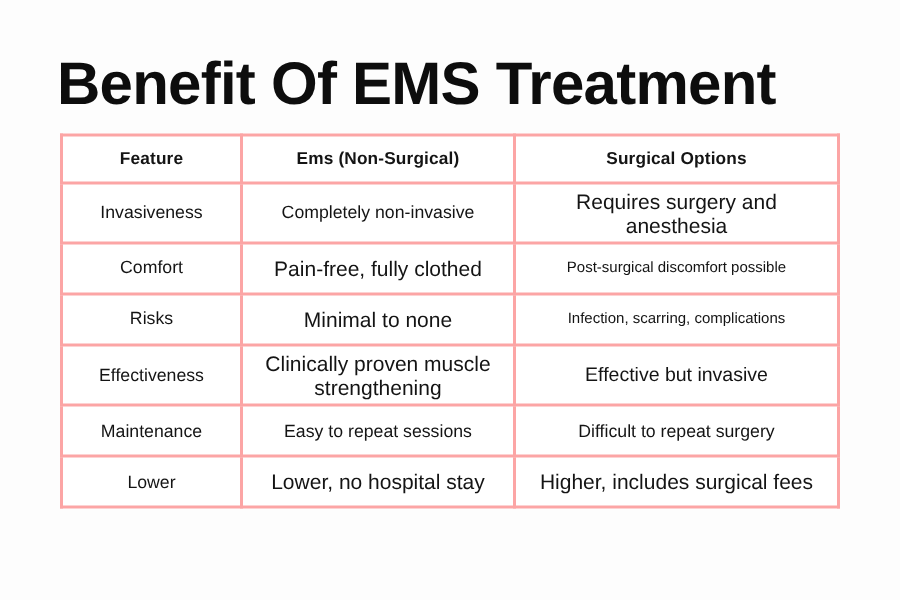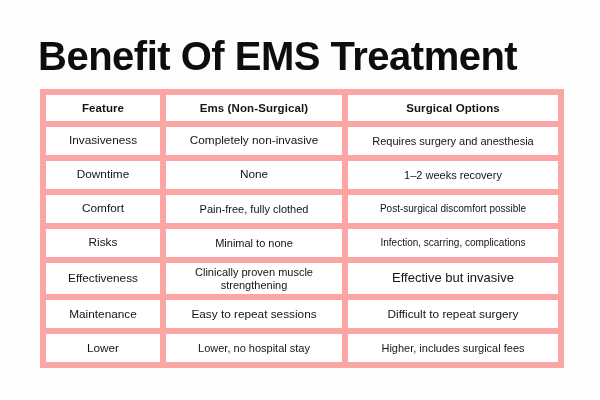--- a/index.html
+++ b/index.html
@@ -46,21 +46,21 @@
     table-layout: fixed;
     background: #ffffff;
   }
 
   #comparison-table col.c-feature   { width: 120px; }
   #comparison-table col.c-ems       { width: 182px; }
   #comparison-table col.c-surgical  { width: 216px; }
 
   #comparison-table td,
   #comparison-table th {
-    border: 6px solid #fca5a5;
+    border: 2px solid #fca5a5;
     text-align: center;
     vertical-align: middle;
     padding: 3px 5px;
     color: #141414;
     background: #ffffff;
     box-sizing: border-box;
   }
 
   #comparison-table thead th {
     height: 32px;
@@ -71,21 +71,21 @@
 
   #comparison-table tbody td {
     height: 34px;
     font-weight: 400;
     line-height: 1.15;
   }
 
   
   .t-lg  { font-size: 13px; }
   .t-md  { font-size: 11.8px; margin-left: 12px; }
-  .t-sm  { font-size: 11px; }
+  .t-sm  { font-size: 14px; }
   .t-xs  { font-size: 10px; margin-left: 42px; }
 
   .row-tall td { height: 40px; }
 </style>
 </head>
 <body>
 
 <div id="page">
 
   <div id="doc-title">Benefit Of EMS Treatment</div>
@@ -104,25 +104,20 @@
       </tr>
     </thead>
     <tbody>
 
       <tr>
         <td class="t-md">Invasiveness</td>
         <td class="t-md">Completely non-invasive</td>
         <td class="t-sm">Requires surgery and anesthesia</td>
       </tr>
 
-      <tr>
-        <td class="t-md">Downtime</td>
-        <td class="t-md">None</td>
-        <td class="t-sm">1–2 weeks recovery</td>
-      </tr>
 
       <tr>
         <td class="t-md">Comfort</td>
         <td class="t-sm">Pain-free, fully clothed</td>
         <td class="t-xs">Post-surgical discomfort possible</td>
       </tr>
 
       <tr>
         <td class="t-md">Risks</td>
         <td class="t-sm">Minimal to none</td>

